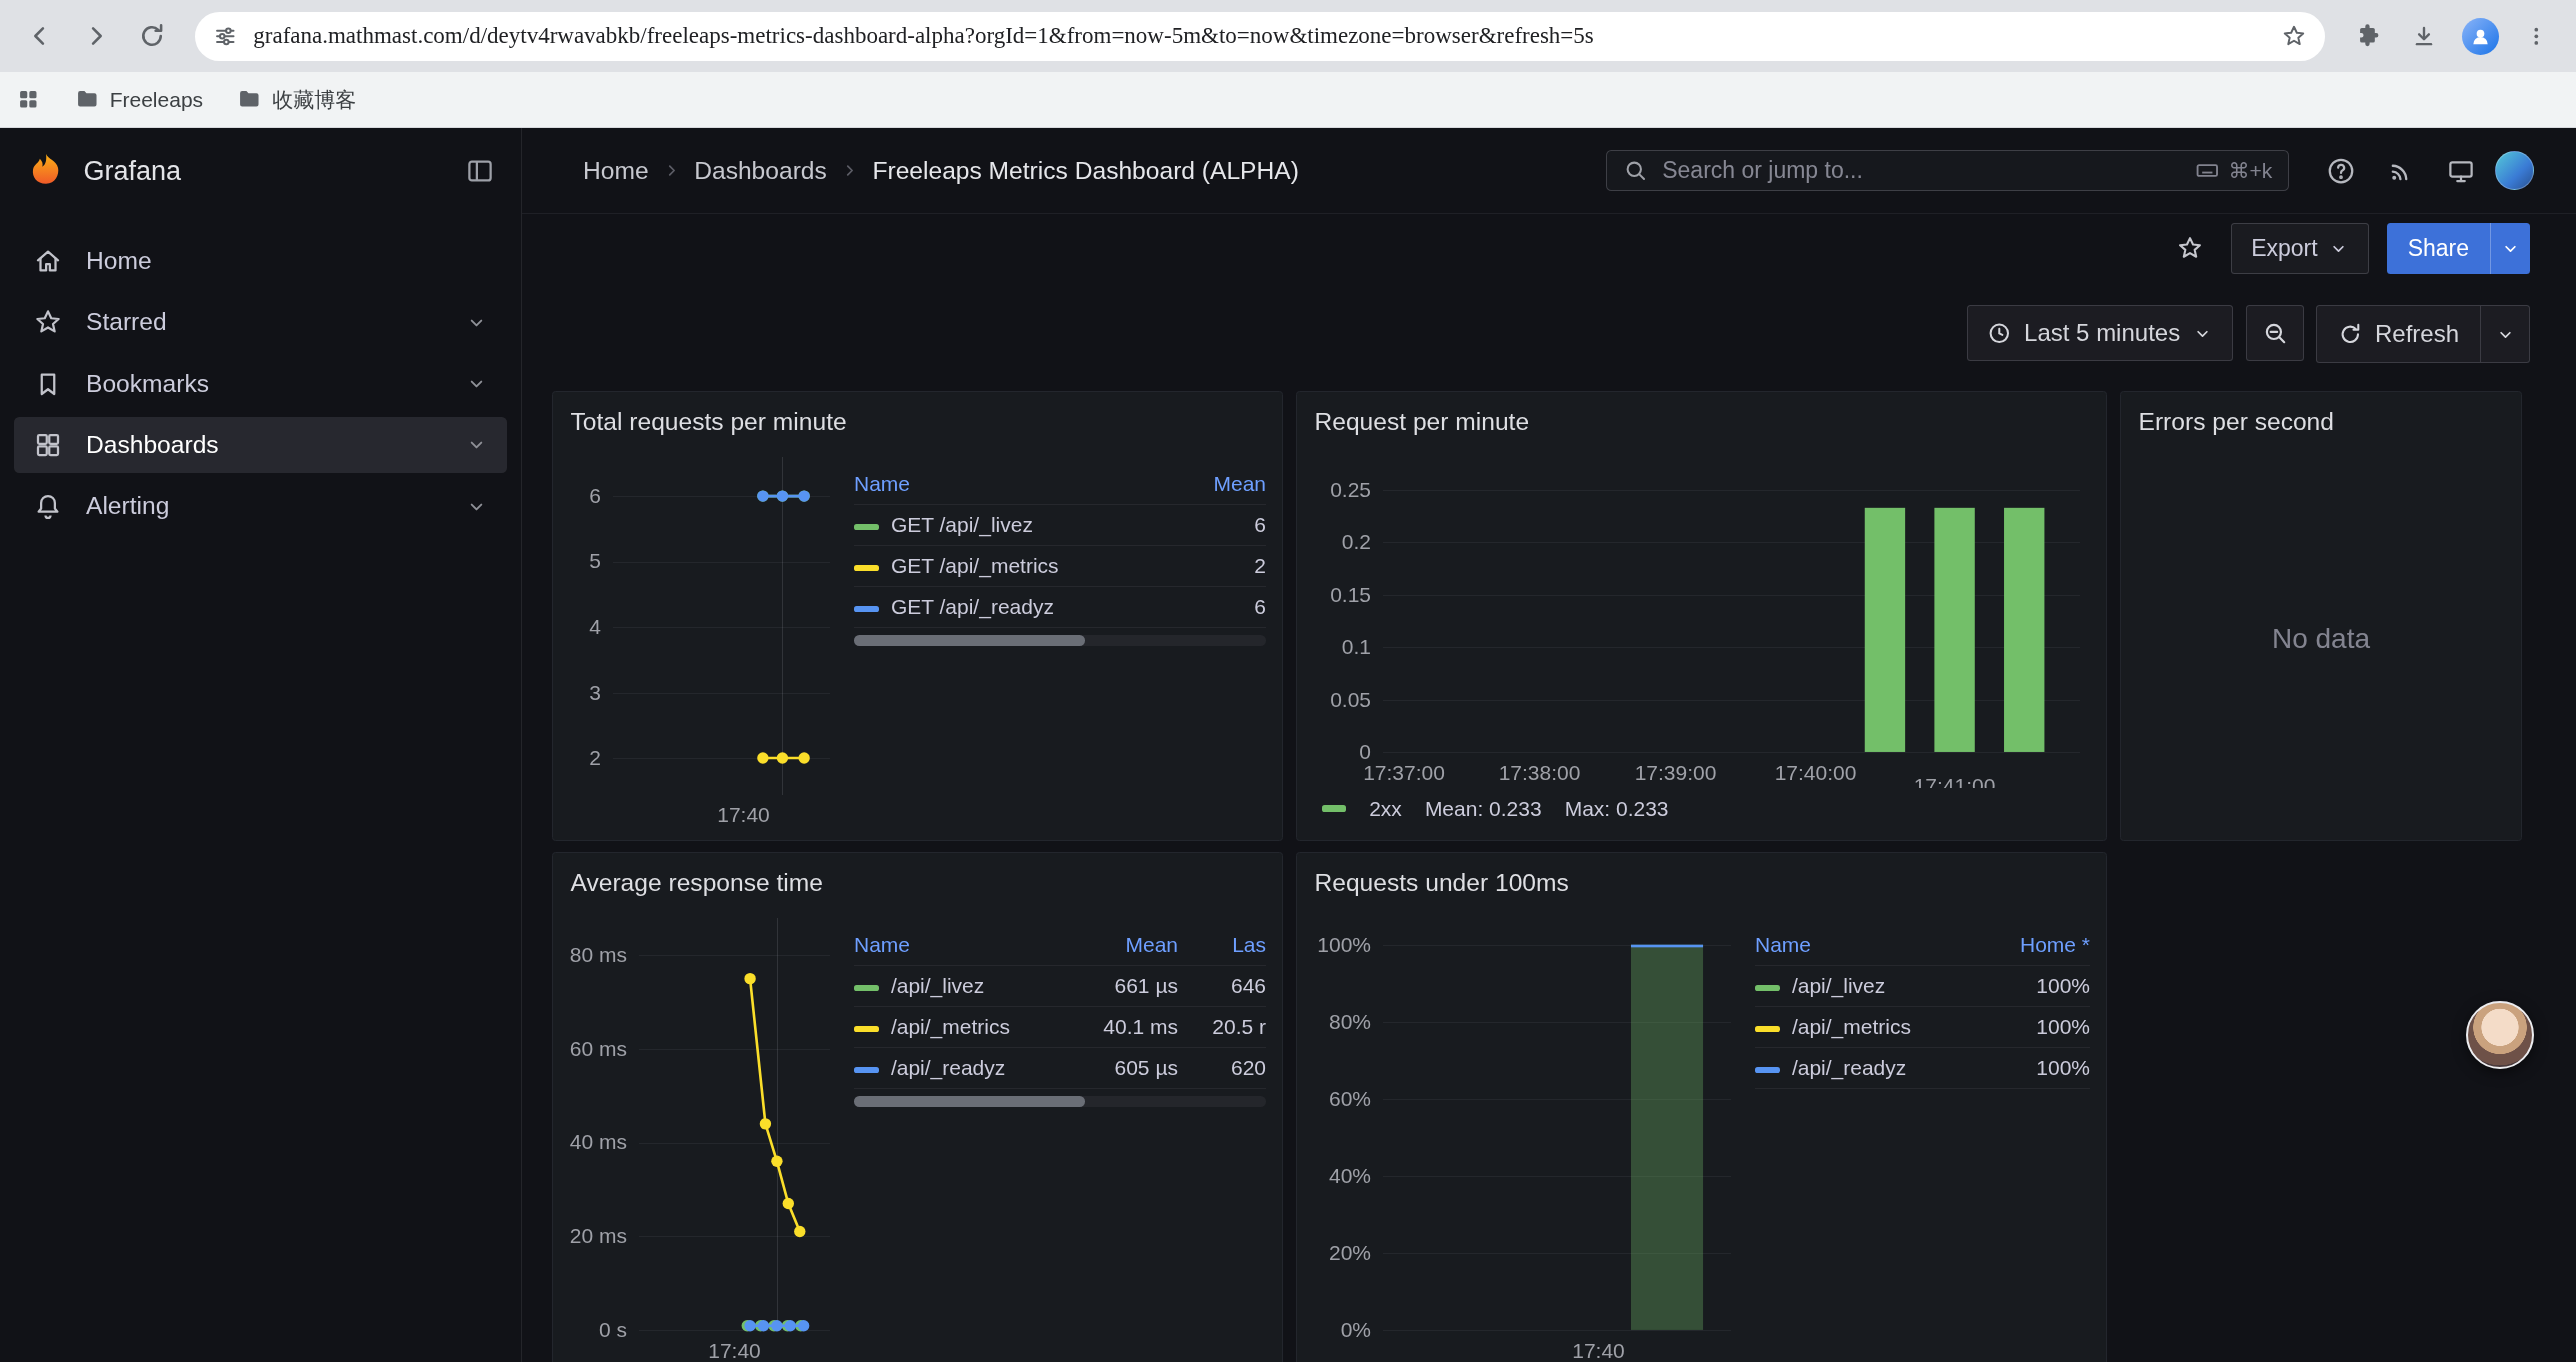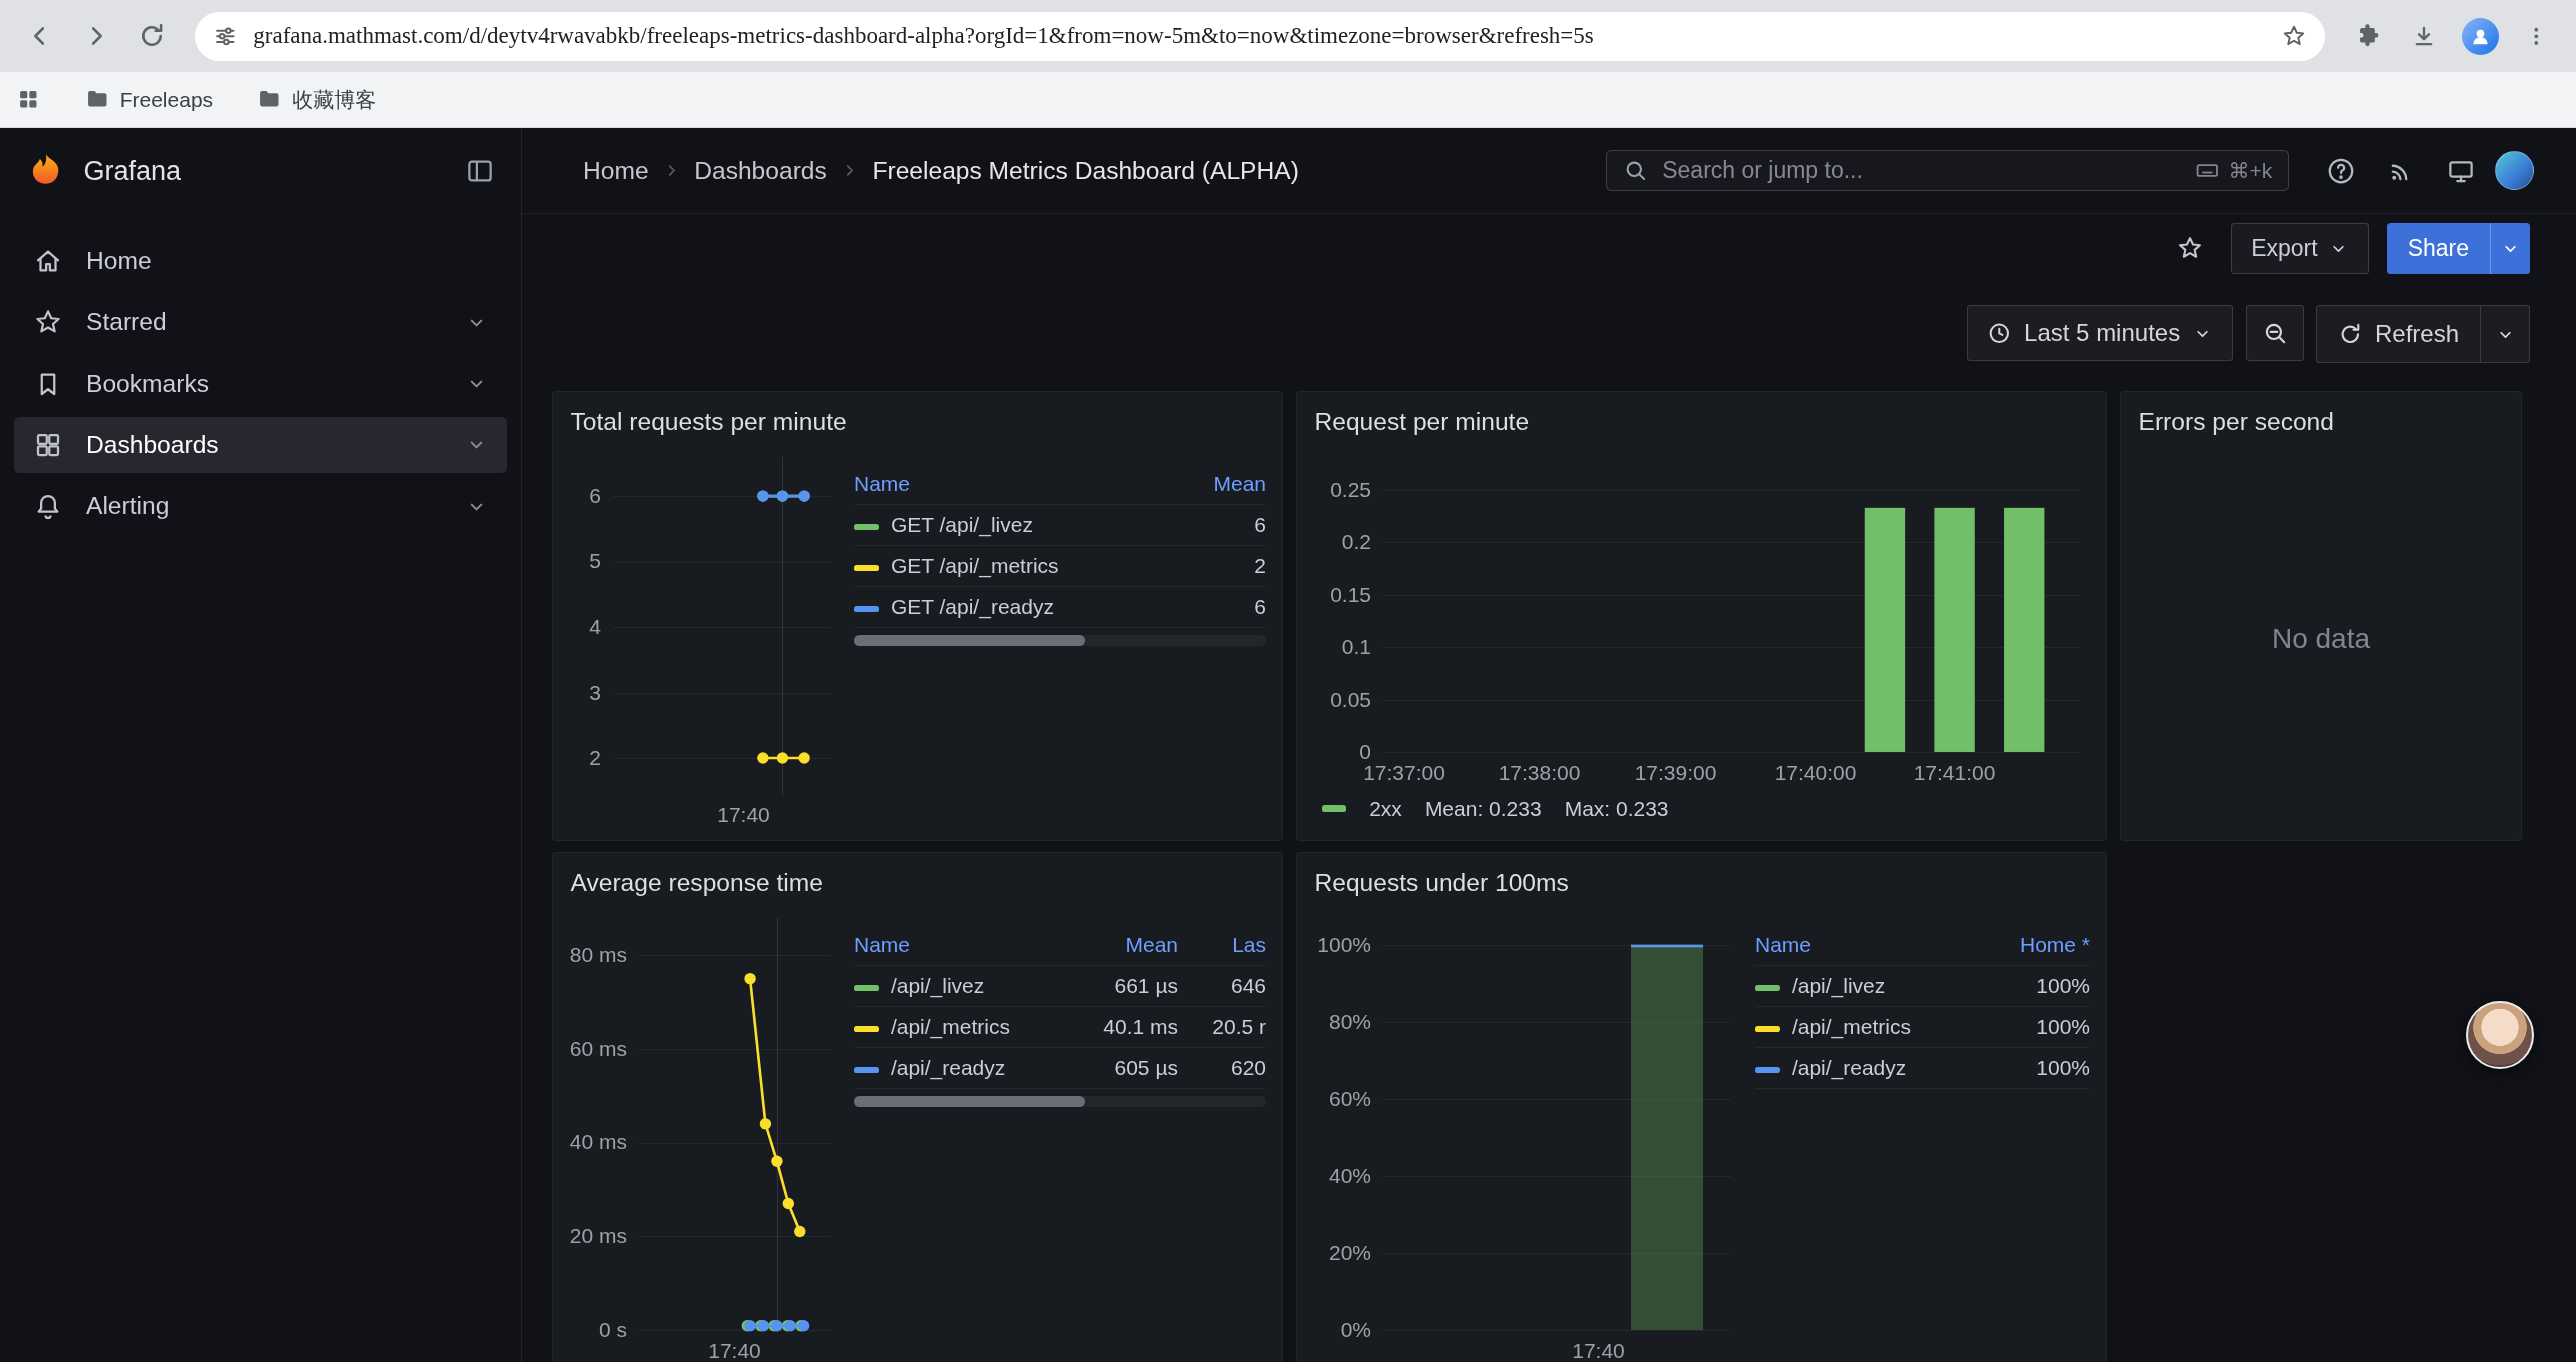--- a/index.html
+++ b/index.html
@@ -9,21 +9,21 @@
   .ibtn{display:flex;align-items:center;justify-content:center;background:transparent;border:none;padding:0;cursor:pointer}
 
   
   .browser-toolbar{height:72px;background:#dfe1e5;display:flex;align-items:center;padding:0 14px;gap:5.3px}
   .browser-toolbar .ibtn{width:51px;height:51px;border-radius:50%;color:#5f6368}
   .omnibox{flex:1;height:49px;background:#ffffff;border-radius:24.6px;display:flex;align-items:center;
            padding:0 17.5px;margin:0 12.3px;gap:14px;min-width:0}
   .omnibox input{flex:1;border:none;outline:none;background:transparent;font-size:23px;color:#202124;
                  font-family:Liberation Serif, serif;min-width:0}
   .bookmarks-bar{height:56px;background:#f1f3f4;border-bottom:0.9px solid #d7d9dd;display:flex;align-items:center;
-                 padding:0 16px;gap:44px}
+                 padding:0 16px;gap:34px}
   .bm-item{display:flex;align-items:center;gap:10.5px;font-size:21px;color:#3c4043;cursor:pointer}
 
   
   .app{display:flex;height:1235px;background:#111217}
   .sidebar{width:522px;border-right:0.9px solid rgba(204,204,220,0.10);display:flex;flex-direction:column;flex:none}
   .sidebar-header{height:86px;display:flex;align-items:center;padding:0 26px;gap:17.5px;flex:none}
   .brand{font-size:27px;font-weight:500;color:#E3E4E8}
   .nav{padding:19px 14px;display:flex;flex-direction:column;gap:5.3px}
   .nav-item{height:56px;display:flex;align-items:center;gap:23px;padding:0 19px;border-radius:5.3px;
             font-size:24.6px;color:#CCCCDC;cursor:pointer}
@@ -473,21 +473,21 @@
                 <div class="gl-h" style="left:70px;top:199px;width:697px"></div>
                 <div class="ytl" style="width:58px;top:186px">0.1</div>
                 <div class="gl-h" style="left:70px;top:252px;width:697px"></div>
                 <div class="ytl" style="width:58px;top:239px">0.05</div>
                 <div class="gl-h" style="left:70px;top:304px;width:697px"></div>
                 <div class="ytl" style="width:58px;top:291px">0</div>
                 <div class="xtl" style="left:16.5px;top:313px">17:37:00</div>
                 <div class="xtl" style="left:152px;top:313px">17:38:00</div>
                 <div class="xtl" style="left:288px;top:313px">17:39:00</div>
                 <div class="xtl" style="left:428px;top:313px">17:40:00</div>
-                <div class="xtl" style="left:567px;top:313px">17:41:00</div>
+                <div class="xtl" style="left:567px;top:326px">17:41:00</div>
                 <svg width="778" height="339" style="position:absolute;left:0;top:0" viewBox="0 0 887 387">
                   <rect x="629.3" y="68.3" width="46.1" height="278.7" fill="#73BF69"></rect>
                   <rect x="708.8" y="68.3" width="46.1" height="278.7" fill="#73BF69"></rect>
                   <rect x="788.3" y="68.3" width="46.1" height="278.7" fill="#73BF69"></rect>
                 </svg>
               </div>
             <div class="legend-inline">
               <span style="display:flex;align-items:center;gap:10.5px">
                 <span class="sw" style="background: rgb(115, 191, 105);"></span>
                 <span>2xx</span>

